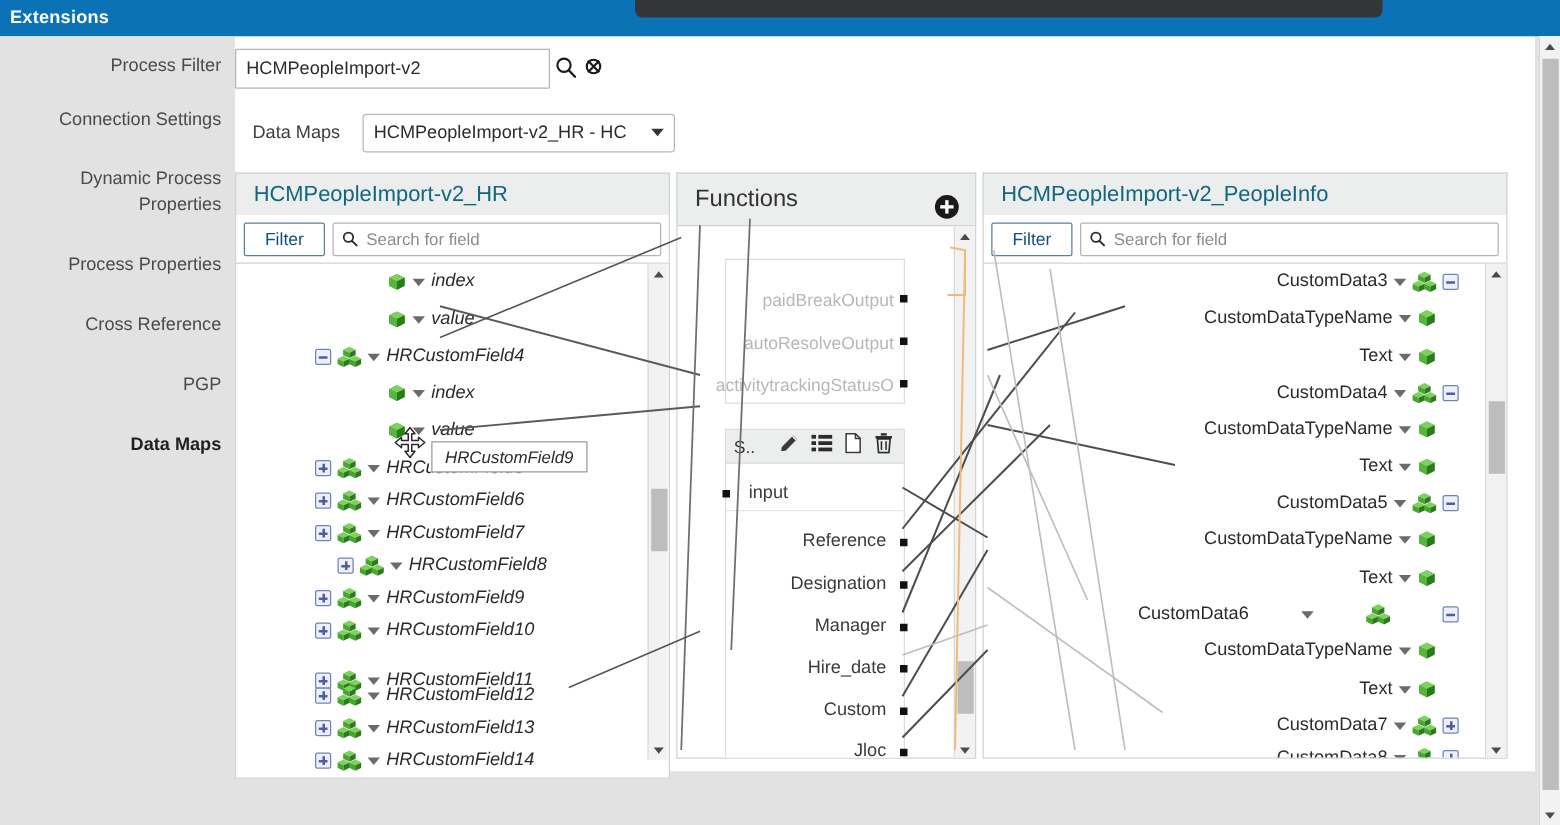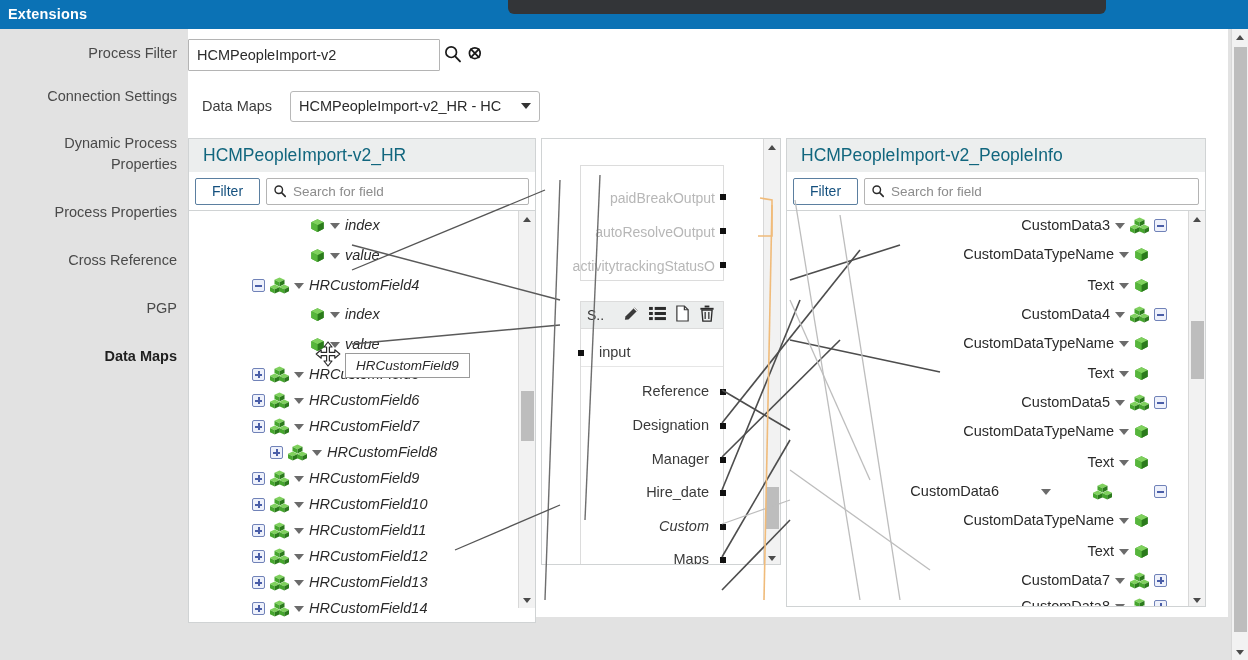--- a/index.html
+++ b/index.html
@@ -445,21 +445,21 @@
               <polygon points="-0.3,10.5 5,13 5,17.5 -0.3,15" fill="#46a62e"></polygon>
               <polygon points="10.3,10.5 10.3,15 5,17.5 5,13" fill="#2b7a1c"></polygon>
               <polygon points="15,8 20.3,10.5 15,13 9.7,10.5" fill="#7fd15d"></polygon>
               <polygon points="9.7,10.5 15,13 15,17.5 9.7,15" fill="#46a62e"></polygon>
               <polygon points="20.3,10.5 20.3,15 15,17.5 15,13" fill="#2b7a1c"></polygon>
             </svg>
           </span>
           <span class="caret"></span>
           <span>HRCustomField10</span>
         </div>
-        <div class="trow" style="left: 6px; top: 305px;">
+        <div class="trow" style="left: 6px; top: 319px;">
           <span style="width:52px;flex:none"></span>
           <span class="tgl plus"></span>
           <span style="display:flex;">
             <svg width="19" height="17" viewBox="0 0 20 18">
               <polygon points="10,0.5 15.3,3 10,5.5 4.7,3" fill="#7fd15d"></polygon>
               <polygon points="4.7,3 10,5.5 10,10 4.7,7.5" fill="#46a62e"></polygon>
               <polygon points="15.3,3 15.3,7.5 10,10 10,5.5" fill="#2b7a1c"></polygon>
               <polygon points="5,8 10.3,10.5 5,13 -0.3,10.5" fill="#7fd15d"></polygon>
               <polygon points="-0.3,10.5 5,13 5,17.5 -0.3,15" fill="#46a62e"></polygon>
               <polygon points="10.3,10.5 10.3,15 5,17.5 5,13" fill="#2b7a1c"></polygon>
@@ -538,20 +538,30 @@
           <div class="thumb" style="top:180px;height:50px;"></div>
         </div>
         <div class="movecur" style="left: 126px; top: 130px;"><svg width="26" height="26" viewBox="0 0 26 26">
             <path d="M13 1 L17 6 H14.4 V11.4 H19.8 V8.8 L24.8 13 L19.8 17.2 V14.6 H14.4 V20 H17 L13 25 L9 20 H11.6 V14.6 H6.2 V17.2 L1.2 13 L6.2 8.8 V11.4 H11.6 V6 H9 Z" fill="#ffffff" stroke="#2a2a2a" stroke-width="1.2" stroke-linejoin="round"></path>
           </svg></div>
         <div class="tooltip" style="left: 156px; top: 142px;">HRCustomField9</div>
       </div>
   </div>
 
   <div class="panel" style="left:541px; width:240px;">
+    <div class="panel-hdr fn" style="height:42px; line-height:41px;">
+      <span>Functions</span>
+      <span style="position:absolute; right:12px; top:11px;">
+        <svg width="21" height="21" viewBox="0 0 22 22">
+          <circle cx="11" cy="11" r="10" fill="#1a1a1a"></circle>
+          <rect x="5.4" y="9.6" width="11.2" height="2.8" fill="#fff"></rect>
+          <rect x="9.6" y="5.4" width="2.8" height="11.2" fill="#fff"></rect>
+        </svg>
+      </span>
+    </div>
     <div class="tree-area" id="fn-area" style="height:427px;">
         <div class="fn-box" style="left: 38px; top: 26px; width: 144px; height: 116px;">
           <div class="fn-out" style="top: 22px; text-align: right;">paidBreakOutput</div>
           <div class="sq" style="position: absolute; right: -3px; top: 28px;"></div>
           <div class="fn-out" style="top: 56px;">autoResolveOutput</div>
           <div class="sq" style="position: absolute; right: -3px; top: 62px;"></div>
           <div class="fn-out" style="top: 90px;">activitytrackingStatusO</div>
           <div class="sq" style="position: absolute; right: -3px; top: 96px;"></div>
         </div>
         <div class="fn-box" style="left: 38px; top: 162px; width: 144px; height: 265px;">
@@ -584,23 +594,23 @@
           <div class="fn-item" style="left: 18px; top: 42px;">input</div>
           <div class="sq" style="position: absolute; top: 48px; left: -3px;"></div>
           <div class="fn-item" style="right: 14px; top: 81px;">Reference</div>
           <div class="sq" style="position: absolute; top: 87px; right: -3px;"></div>
           <div class="fn-item" style="right: 14px; top: 115px;">Designation</div>
           <div class="sq" style="position: absolute; top: 121px; right: -3px;"></div>
           <div class="fn-item" style="right: 14px; top: 149px;">Manager</div>
           <div class="sq" style="position: absolute; top: 155px; right: -3px;"></div>
           <div class="fn-item" style="right: 14px; top: 182px;">Hire_date</div>
           <div class="sq" style="position: absolute; top: 188px; right: -3px;"></div>
-          <div class="fn-item" style="right: 14px; top: 216px; font-style: italic;">Custom</div>
+          <div class="fn-item" style="right: 14px; top: 216px;">Custom</div>
           <div class="sq" style="position: absolute; top: 222px; right: -3px;"></div>
-          <div class="fn-item" style="right: 14px; top: 249px;">Maps</div>
+          <div class="fn-item" style="right: 14px; top: 249px;">Jloc</div>
           <div class="sq" style="position: absolute; top: 255px; right: -3px;"></div>
           <div style="position: absolute; left: 0px; right: 0px; top: 64px; height: 1px; background: rgb(230, 230, 230);"></div>
         </div>
         <div class="vsb" style="right: 0px; top: 0px; height: 427px;">
           <div class="arr up">
             <i></i>
           </div>
           <div class="arr dn">
             <i></i>
           </div>

